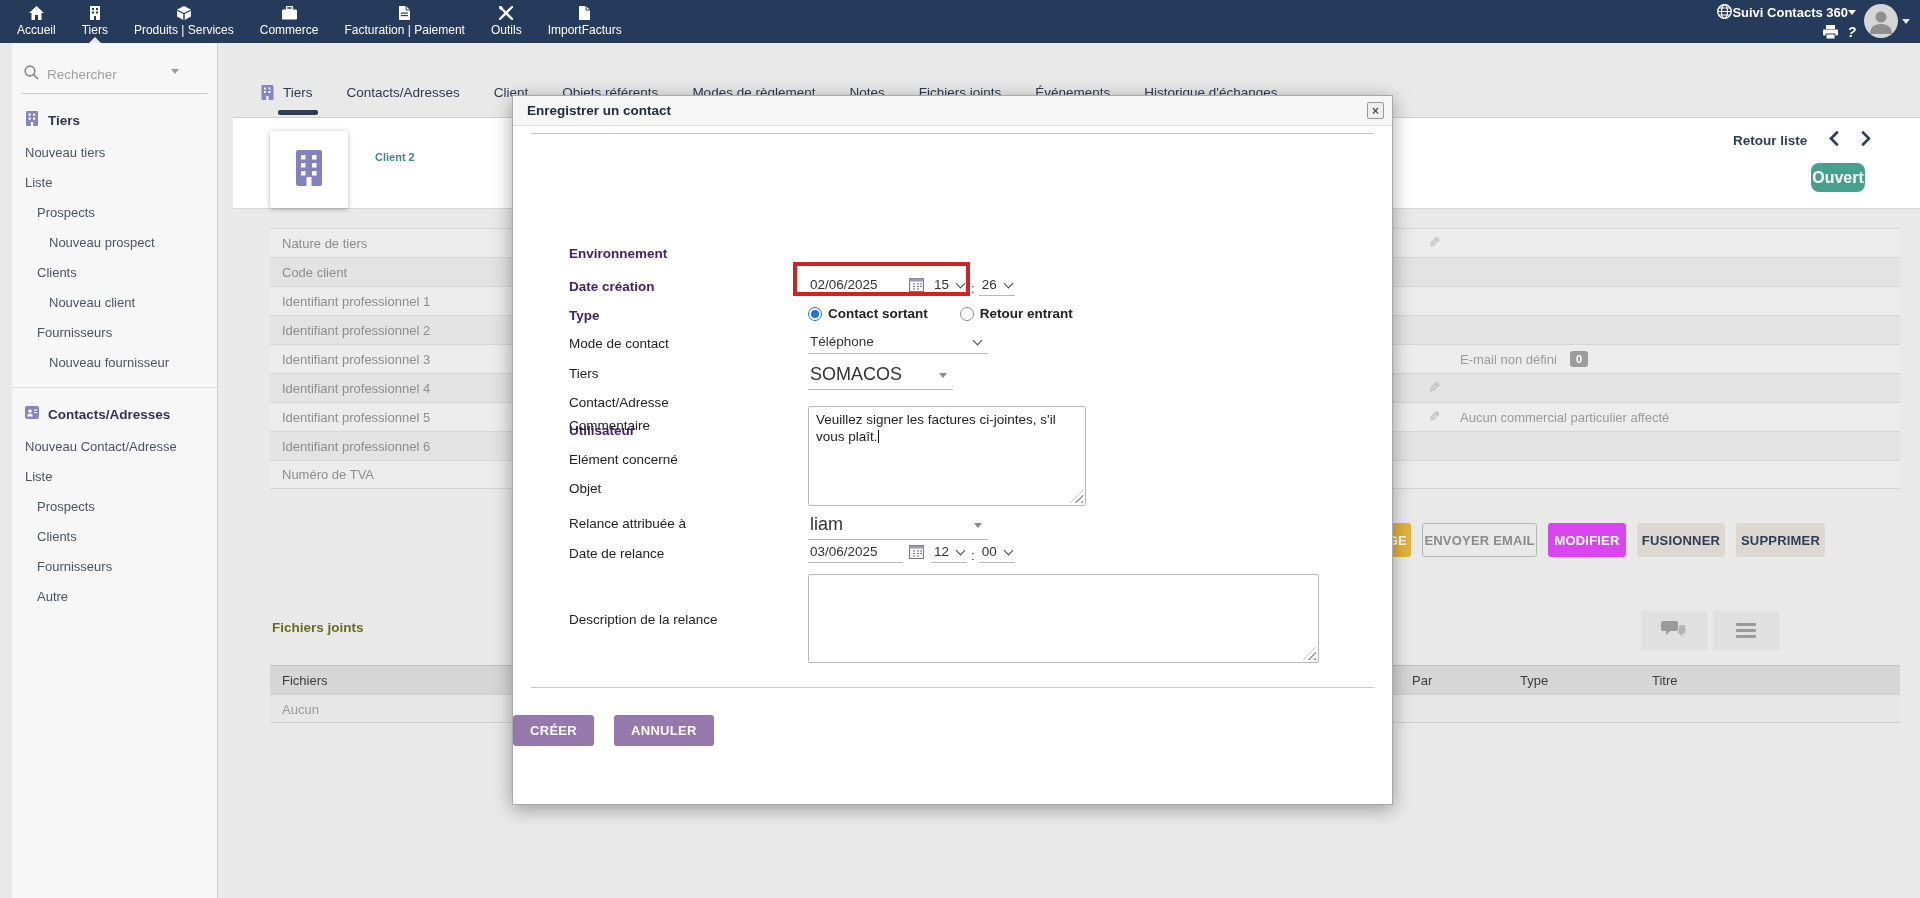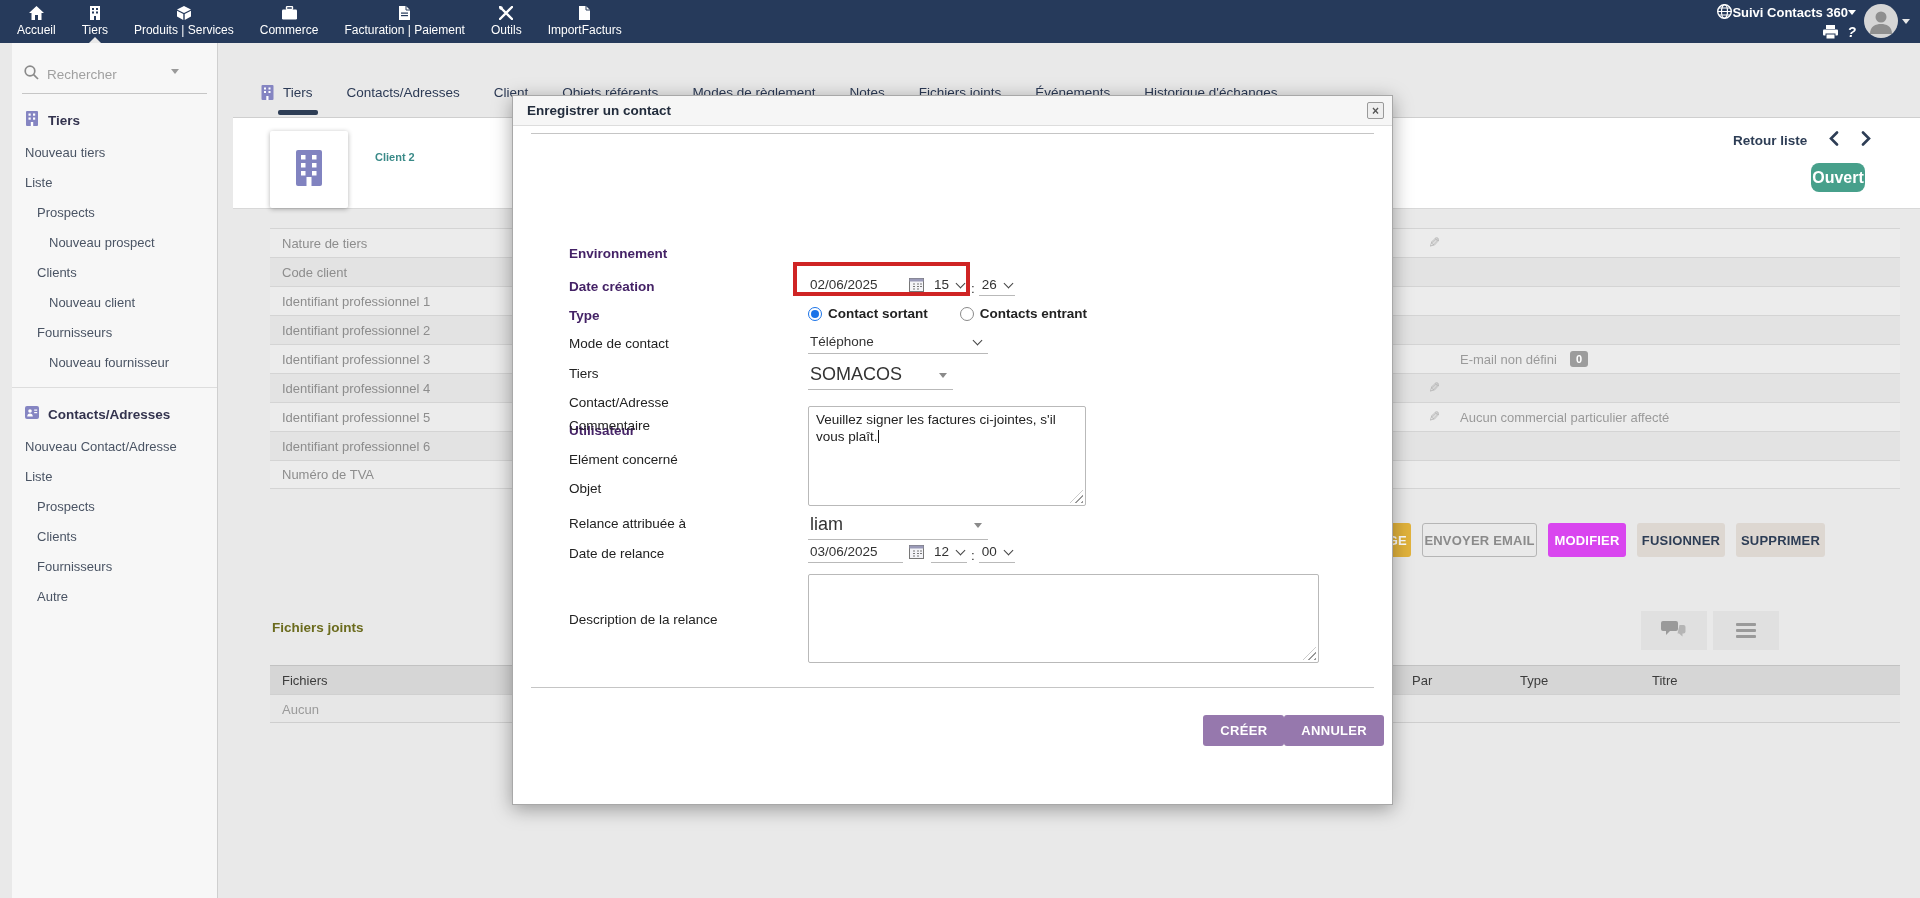--- a/index.html
+++ b/index.html
@@ -110,21 +110,21 @@
   .radio { width:14px; height:14px; border-radius:50%; border:1px solid #8a8a8a; background:#fff; margin-right:6px; flex:none; cursor:pointer; }
   .radio.sel { border:1px solid #1a73e8; position:relative; }
   .radio.sel::after { content:""; position:absolute; left:2px; top:2px; width:8px; height:8px; border-radius:50%; background:#1a73e8; }
   .radio-lbl { font-size:13.5px; font-weight:bold; color:#222; }
   .ta { position:absolute; background:#fff; border:1px solid #b9b9b9; border-radius:2px; font-size:13.5px; color:#222; padding:4px 7px; line-height:17px; cursor:text; }
   .ta-comment { left:295px; top:310px; width:278px; height:100px; }
   .ta-desc { left:295px; top:478px; width:511px; height:89px; }
   .caret-bar { display:inline-block; width:1px; height:13px; background:#111; vertical-align:-2px; }
   .resize-h { position:absolute; right:2px; bottom:2px; width:13px; height:13px; background:repeating-linear-gradient(-45deg,#999 0 1.5px,transparent 1.5px 4.5px); clip-path:polygon(100% 0,100% 100%,0 100%); }
   .red-box { position:absolute; left:280px; top:166px; width:177px; height:34px; border:4px solid #cf2424; z-index:3; pointer-events:none; }
-  .modal-btns { position:absolute; left:0; right:8px; top:619px; display:flex; justify-content:flex-end; gap:0; }
+  .modal-btns { position:absolute; left:0; right:18px; top:619px; display:flex; justify-content:flex-start; gap:20px; }
   .mbtn { background:#9678ad; color:#fff; font-family:inherit; font-size:13px; font-weight:bold; border:none; border-radius:3px; padding:8px 17px; cursor:pointer; letter-spacing:.3px; }
 </style>
 </head>
 <body>
 
 <div class="topnav">
   <div class="nav-items">
     <div class="nav-item">
       <span>
           <svg width="15" height="14" viewBox="0 0 15 14">
@@ -433,21 +433,21 @@
   </div>
 
   <span class="mlabel req" style="top:112px;top:212px">Type</span>
   <div class="mctrl" style="top:210px; gap:32px">
     <span style="display:flex;align-items:center">
       <span class="radio sel"></span>
       <span class="radio-lbl">Contact sortant</span>
     </span>
     <span style="display:flex;align-items:center">
       <span class="radio"></span>
-      <span class="radio-lbl">Contacts entrant</span>
+      <span class="radio-lbl">Retour entrant</span>
     </span>
   </div>
 
   <span class="mlabel" style="top:240px">Mode de contact</span>
   <div class="mctrl" style="top:237px">
     <span class="sel-native" style="width:180px">
         <span>Téléphone</span>
         <span class="chev"></span>
       </span>
   </div>

